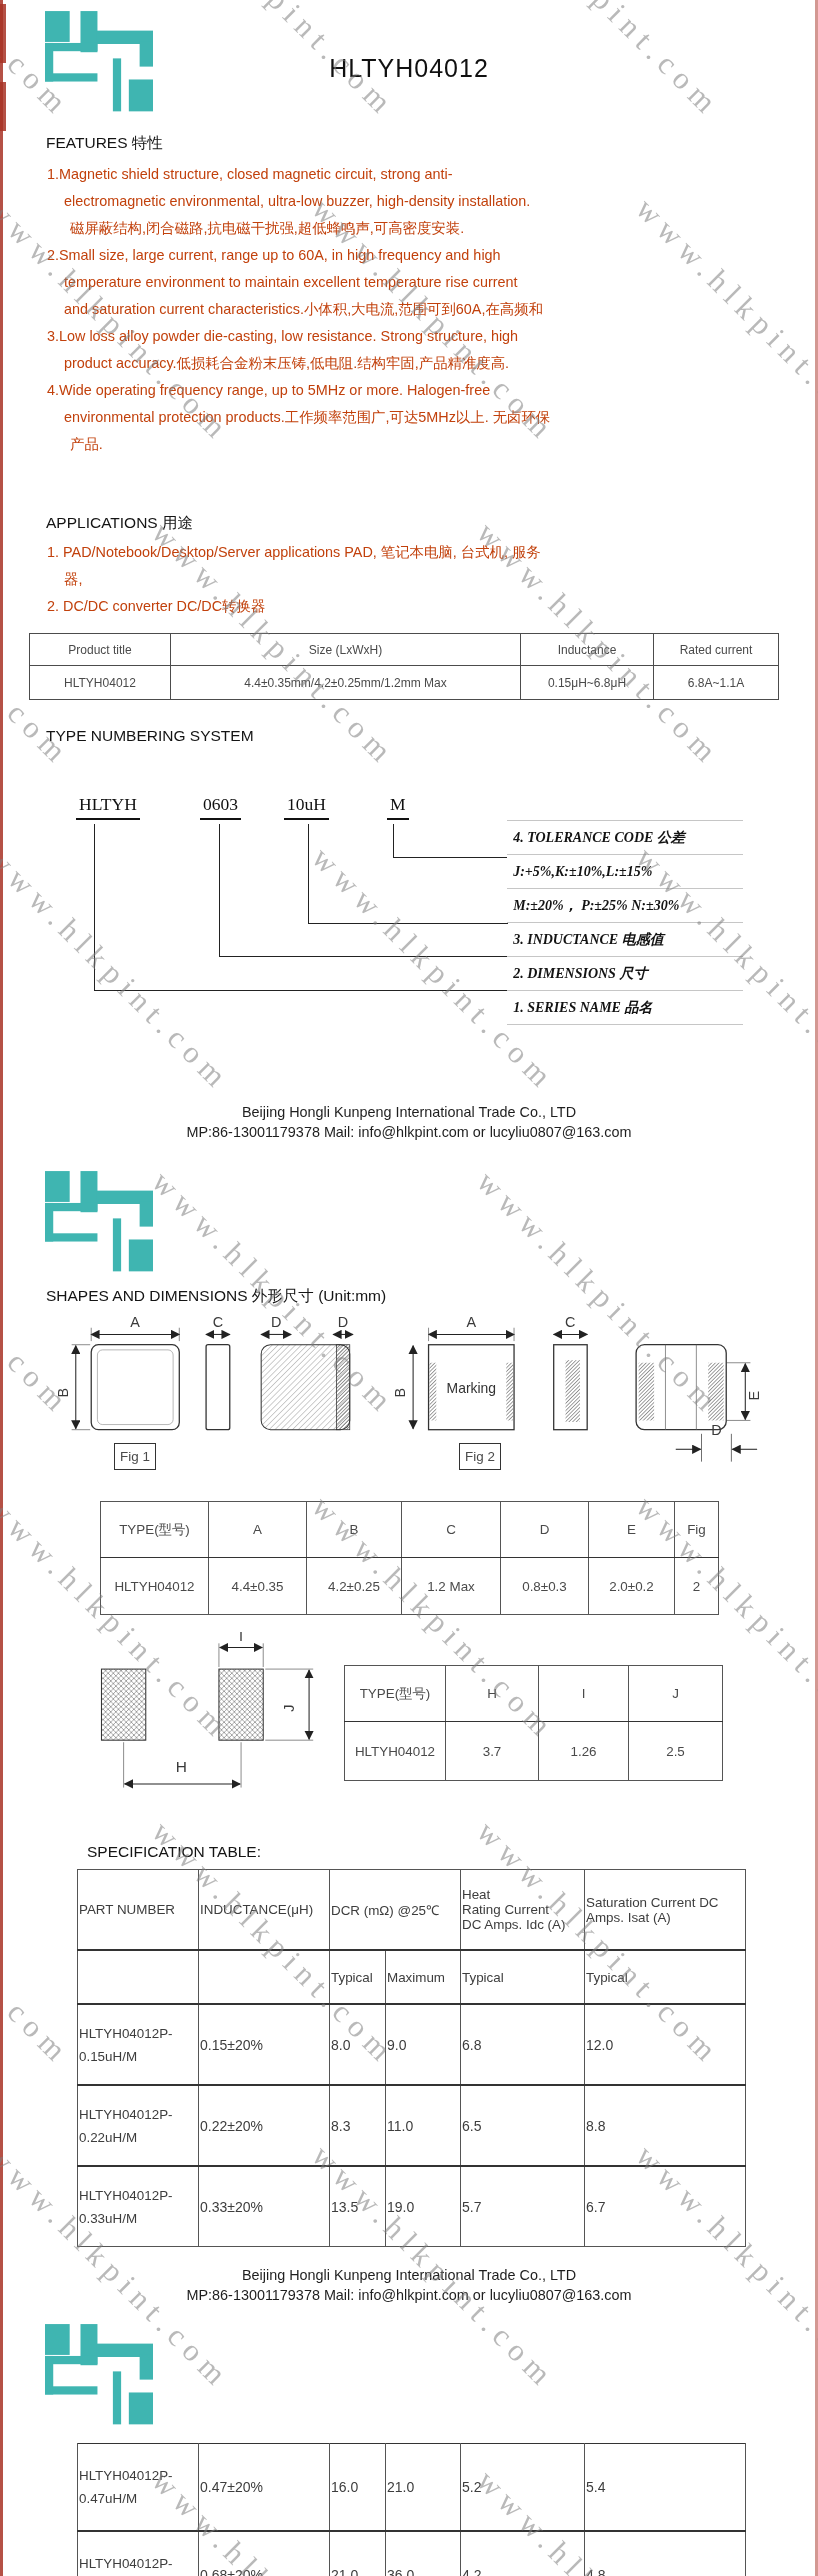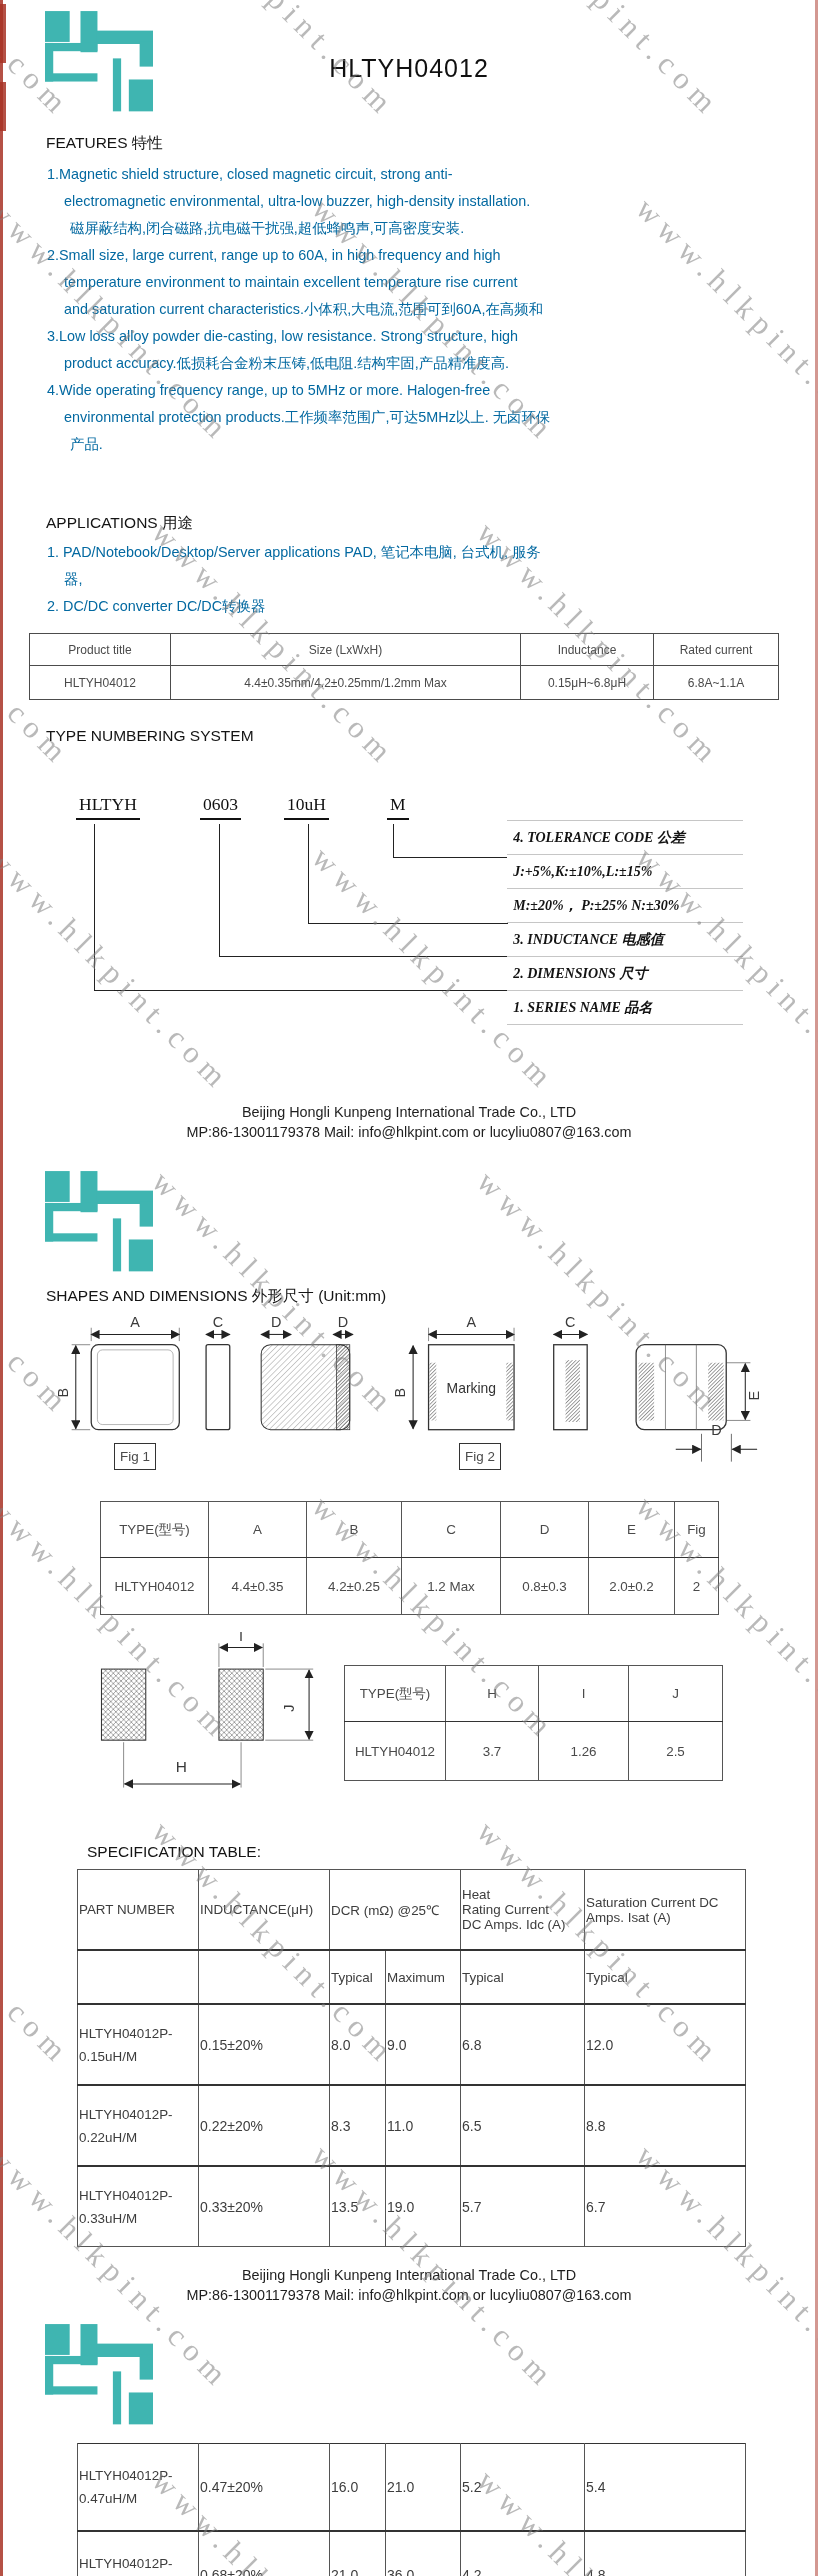--- a/index.html
+++ b/index.html
@@ -9,21 +9,21 @@
   .abs{position:absolute;}
   
   .edge{position:absolute;background:#a83226;opacity:.85;}
   
   #wm{position:absolute;left:0;top:0;width:100%;height:100%;z-index:30;pointer-events:none;}
   .wm{position:absolute;font-family:"Liberation Serif",serif;font-size:31px;letter-spacing:7.2px;
       color:rgba(128,128,128,.55);white-space:nowrap;transform-origin:0 0;transform:rotate(45deg);}
   
   .doc-title{left:0;top:54px;width:100%;text-align:center;font-size:25px;letter-spacing:1px;color:#101010;}
   .h1{font-size:15.5px;color:#141414;white-space:nowrap;}
-  .body-line{font-size:14.4px;color:#0369a1;white-space:nowrap;line-height:27px;}
+  .body-line{font-size:14.4px;color:#c2410c;white-space:nowrap;line-height:27px;}
   .lines{line-height:27px;}
   .ind1{margin-left:17px;}
   .ind2{margin-left:23px;}
   
   table{border-collapse:collapse;table-layout:fixed;background:#fff;}
   td,th{overflow:hidden;}
   
   .ptable{width:749px;border:1px solid #4c4c4c;}
   .ptable th,.ptable td{border:1px solid #4c4c4c;font-weight:normal;color:#4a4a4a;
       font-size:12px;text-align:center;vertical-align:middle;}

